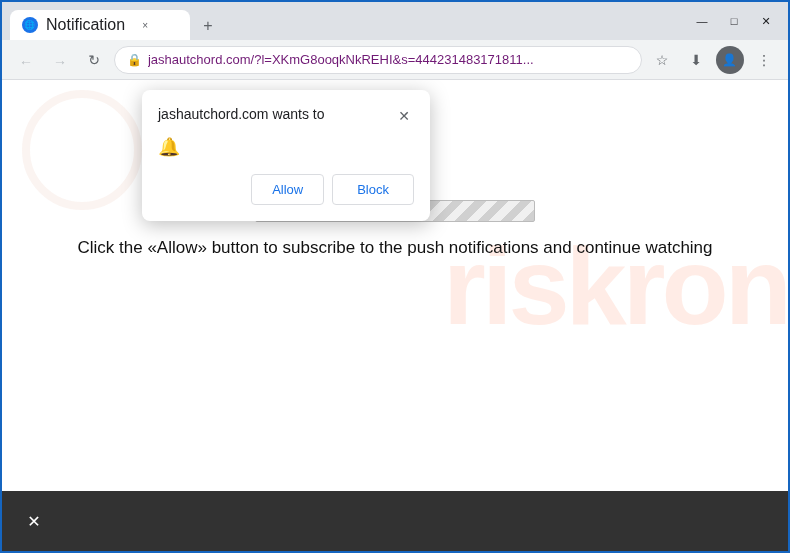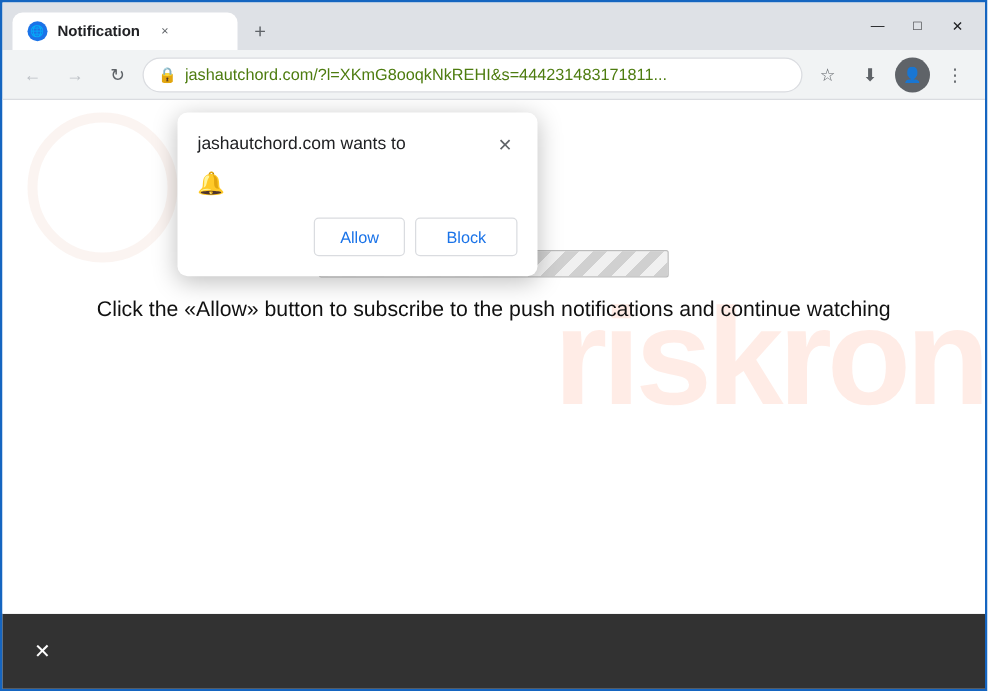--- a/index.html
+++ b/index.html
@@ -42,23 +42,22 @@
     }
     .tab-favicon {
       width: 16px;
       height: 16px;
       border-radius: 50%;
       background: #1a73e8;
       display: flex; align-items: center; justify-content: center;
       color: white; font-size: 9px; font-weight: bold;
     }
     .tab-title {
-      font-size: 12px;
-      color: #202124;
-      font-weight: bold;
+      font-size: 16px;
+      color: #202124;
     }
     .tab-close {
       width: 16px; height: 16px;
       display: flex; align-items: center; justify-content: center;
       border-radius: 50%;
       font-size: 10px;
       color: #5f6368;
       cursor: pointer;
       margin-left: 4px;
     }
@@ -117,21 +116,21 @@
       font-size: 13px;
       color: #202124;
     }
     .lock-icon {
       color: #5f6368;
       font-size: 12px;
     }
     .url-text {
       flex: 1;
       font-size: 13px;
-      color: #4d7c0f;
+      color: #701a75;
       overflow: hidden;
       text-overflow: ellipsis;
       white-space: nowrap;
     }
     .star-icon, .profile-icon, .menu-icon {
       width: 28px; height: 28px;
       display: flex; align-items: center; justify-content: center;
       border-radius: 50%;
       cursor: pointer;
       color: #5f6368;

